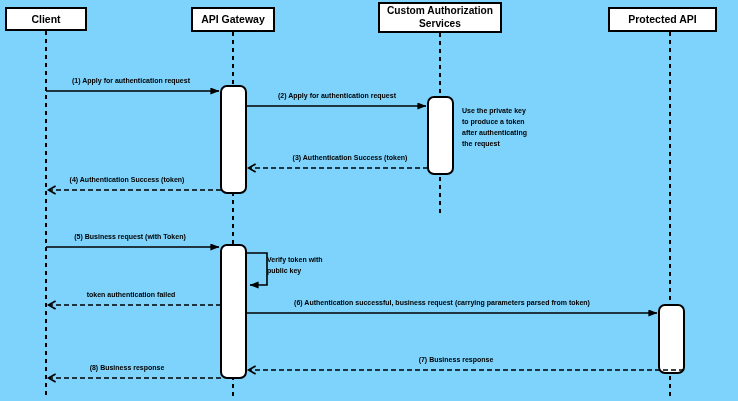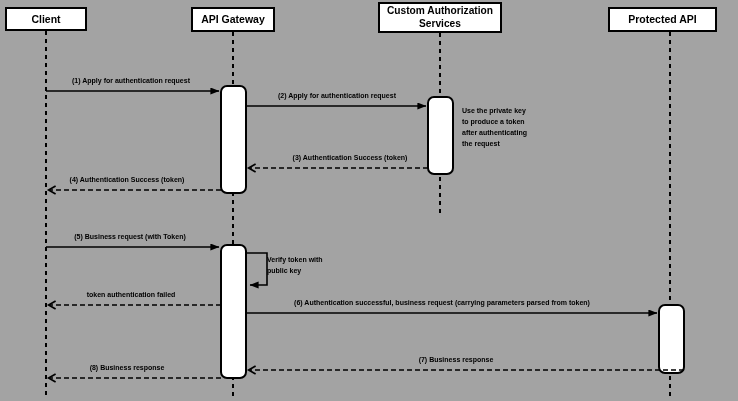--- a/index.html
+++ b/index.html
@@ -1,17 +1,17 @@
 <!DOCTYPE html>
 <html><head>
 <meta charset="utf-8">
 <style>
   html,body{margin:0;padding:0;background:#ffffff;}
   .canvas{
-    position:relative;width:738px;height:401px;background:#a3a3a3;
+    position:relative;width:738px;height:401px;background:#7dd3fc;
     font-family:"Liberation Sans",sans-serif;overflow:hidden;
   }
   .layer{position:absolute;left:0;top:0;}
   .pbox{
     position:absolute;box-sizing:border-box;border:2px solid #000;background:#fff;
     display:flex;align-items:center;justify-content:center;text-align:center;
     font-weight:bold;font-size:10.5px;color:#000;line-height:1.2;
   }
   .pbox.small-wrap{font-size:10.2px;}
   .mlabel{

